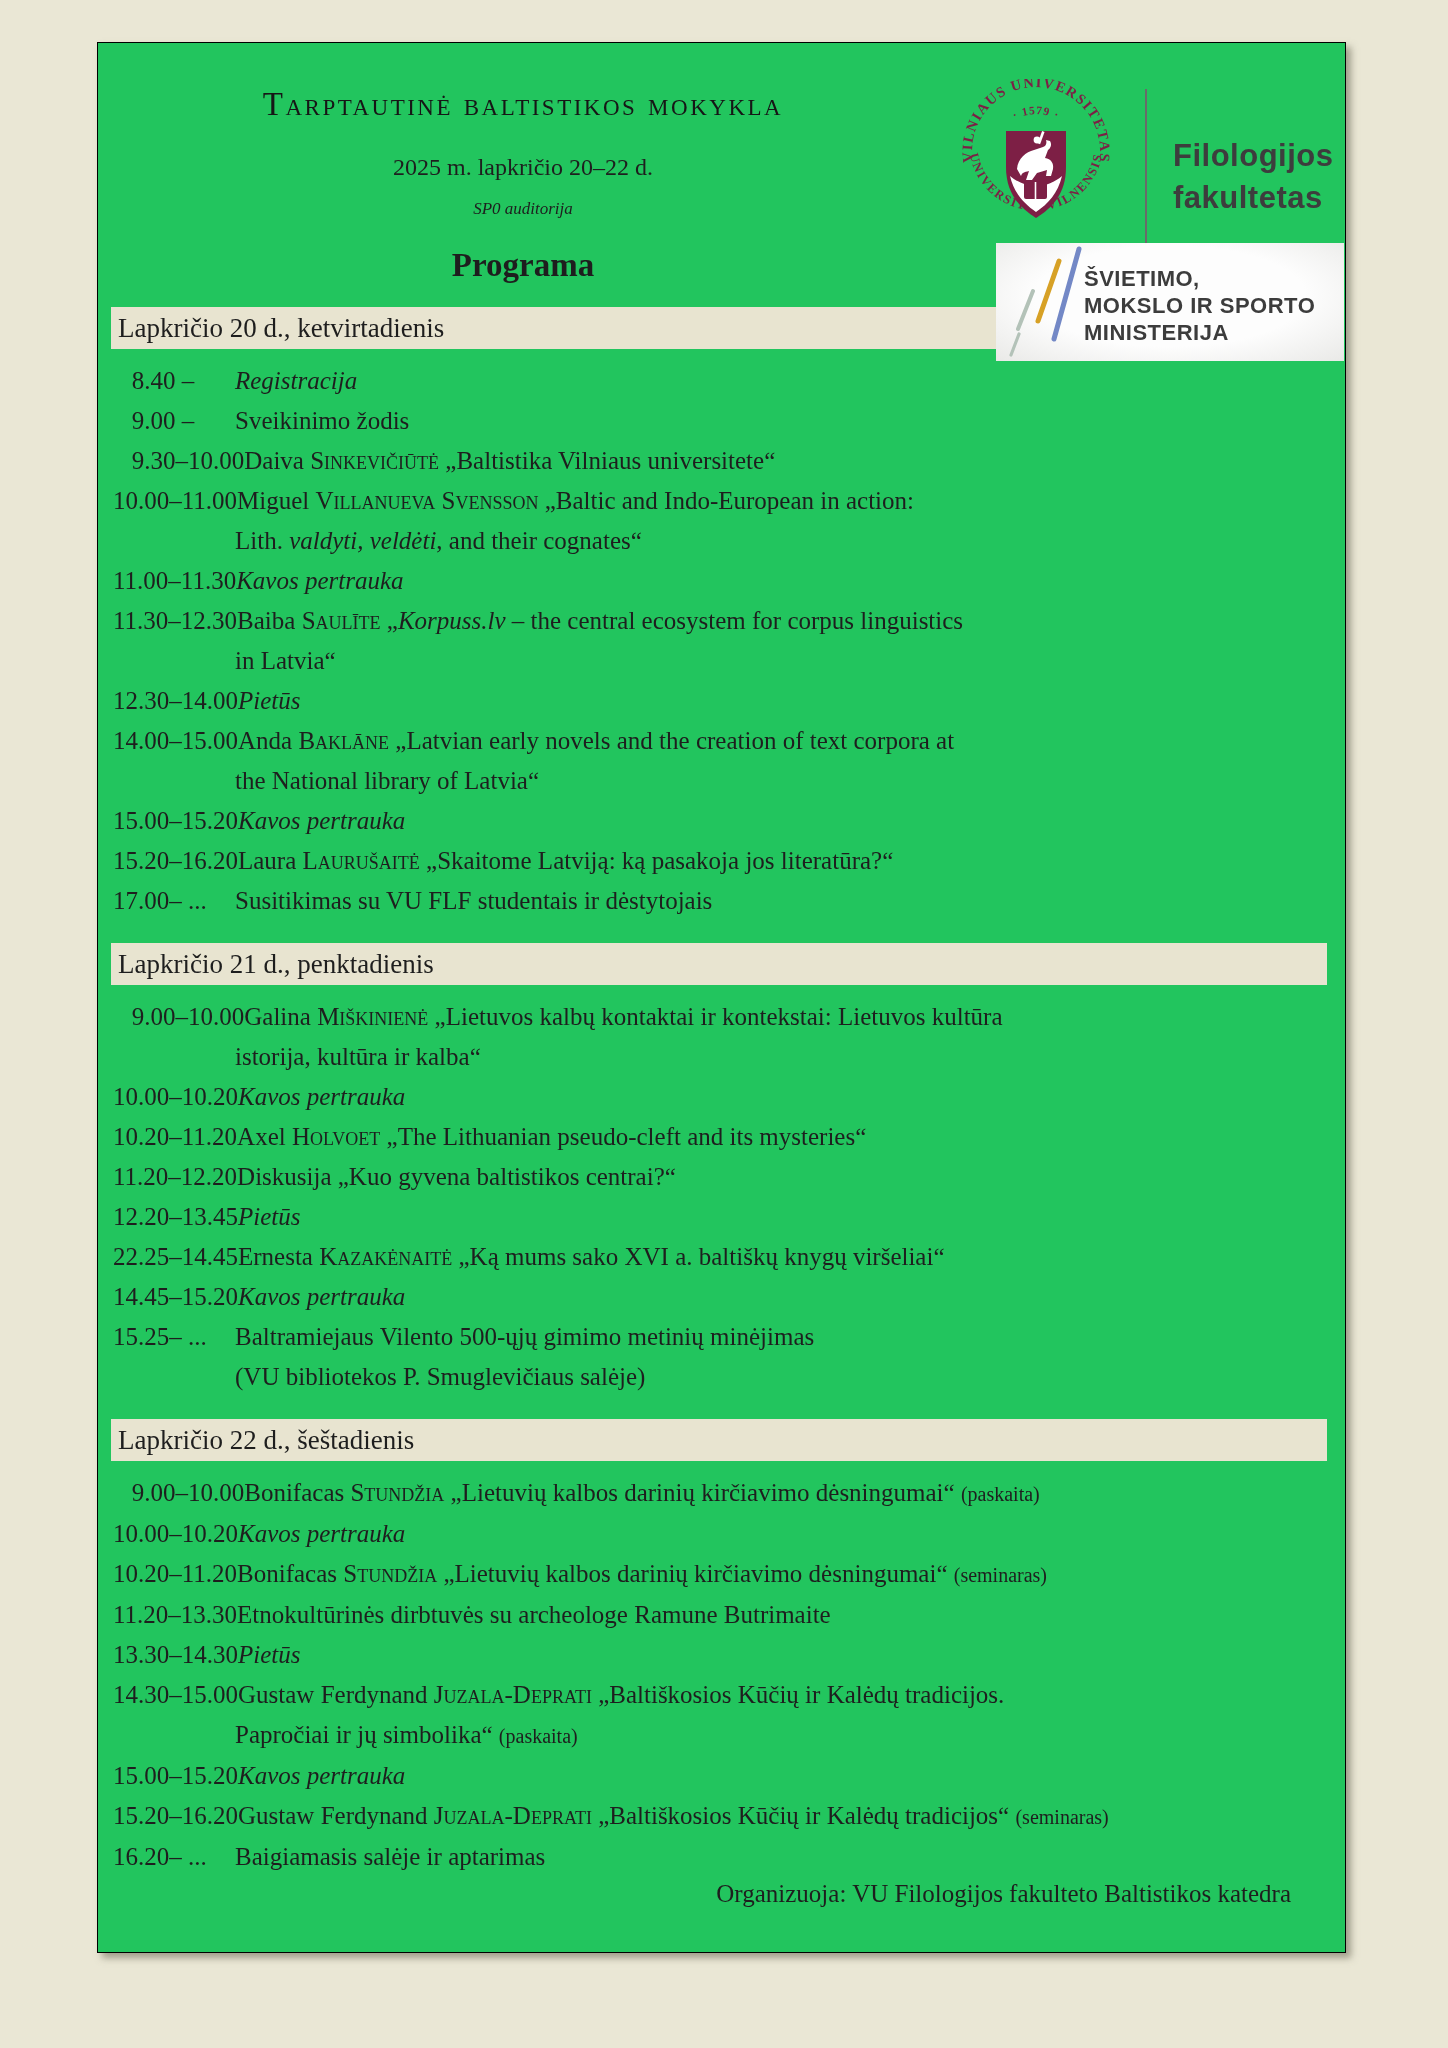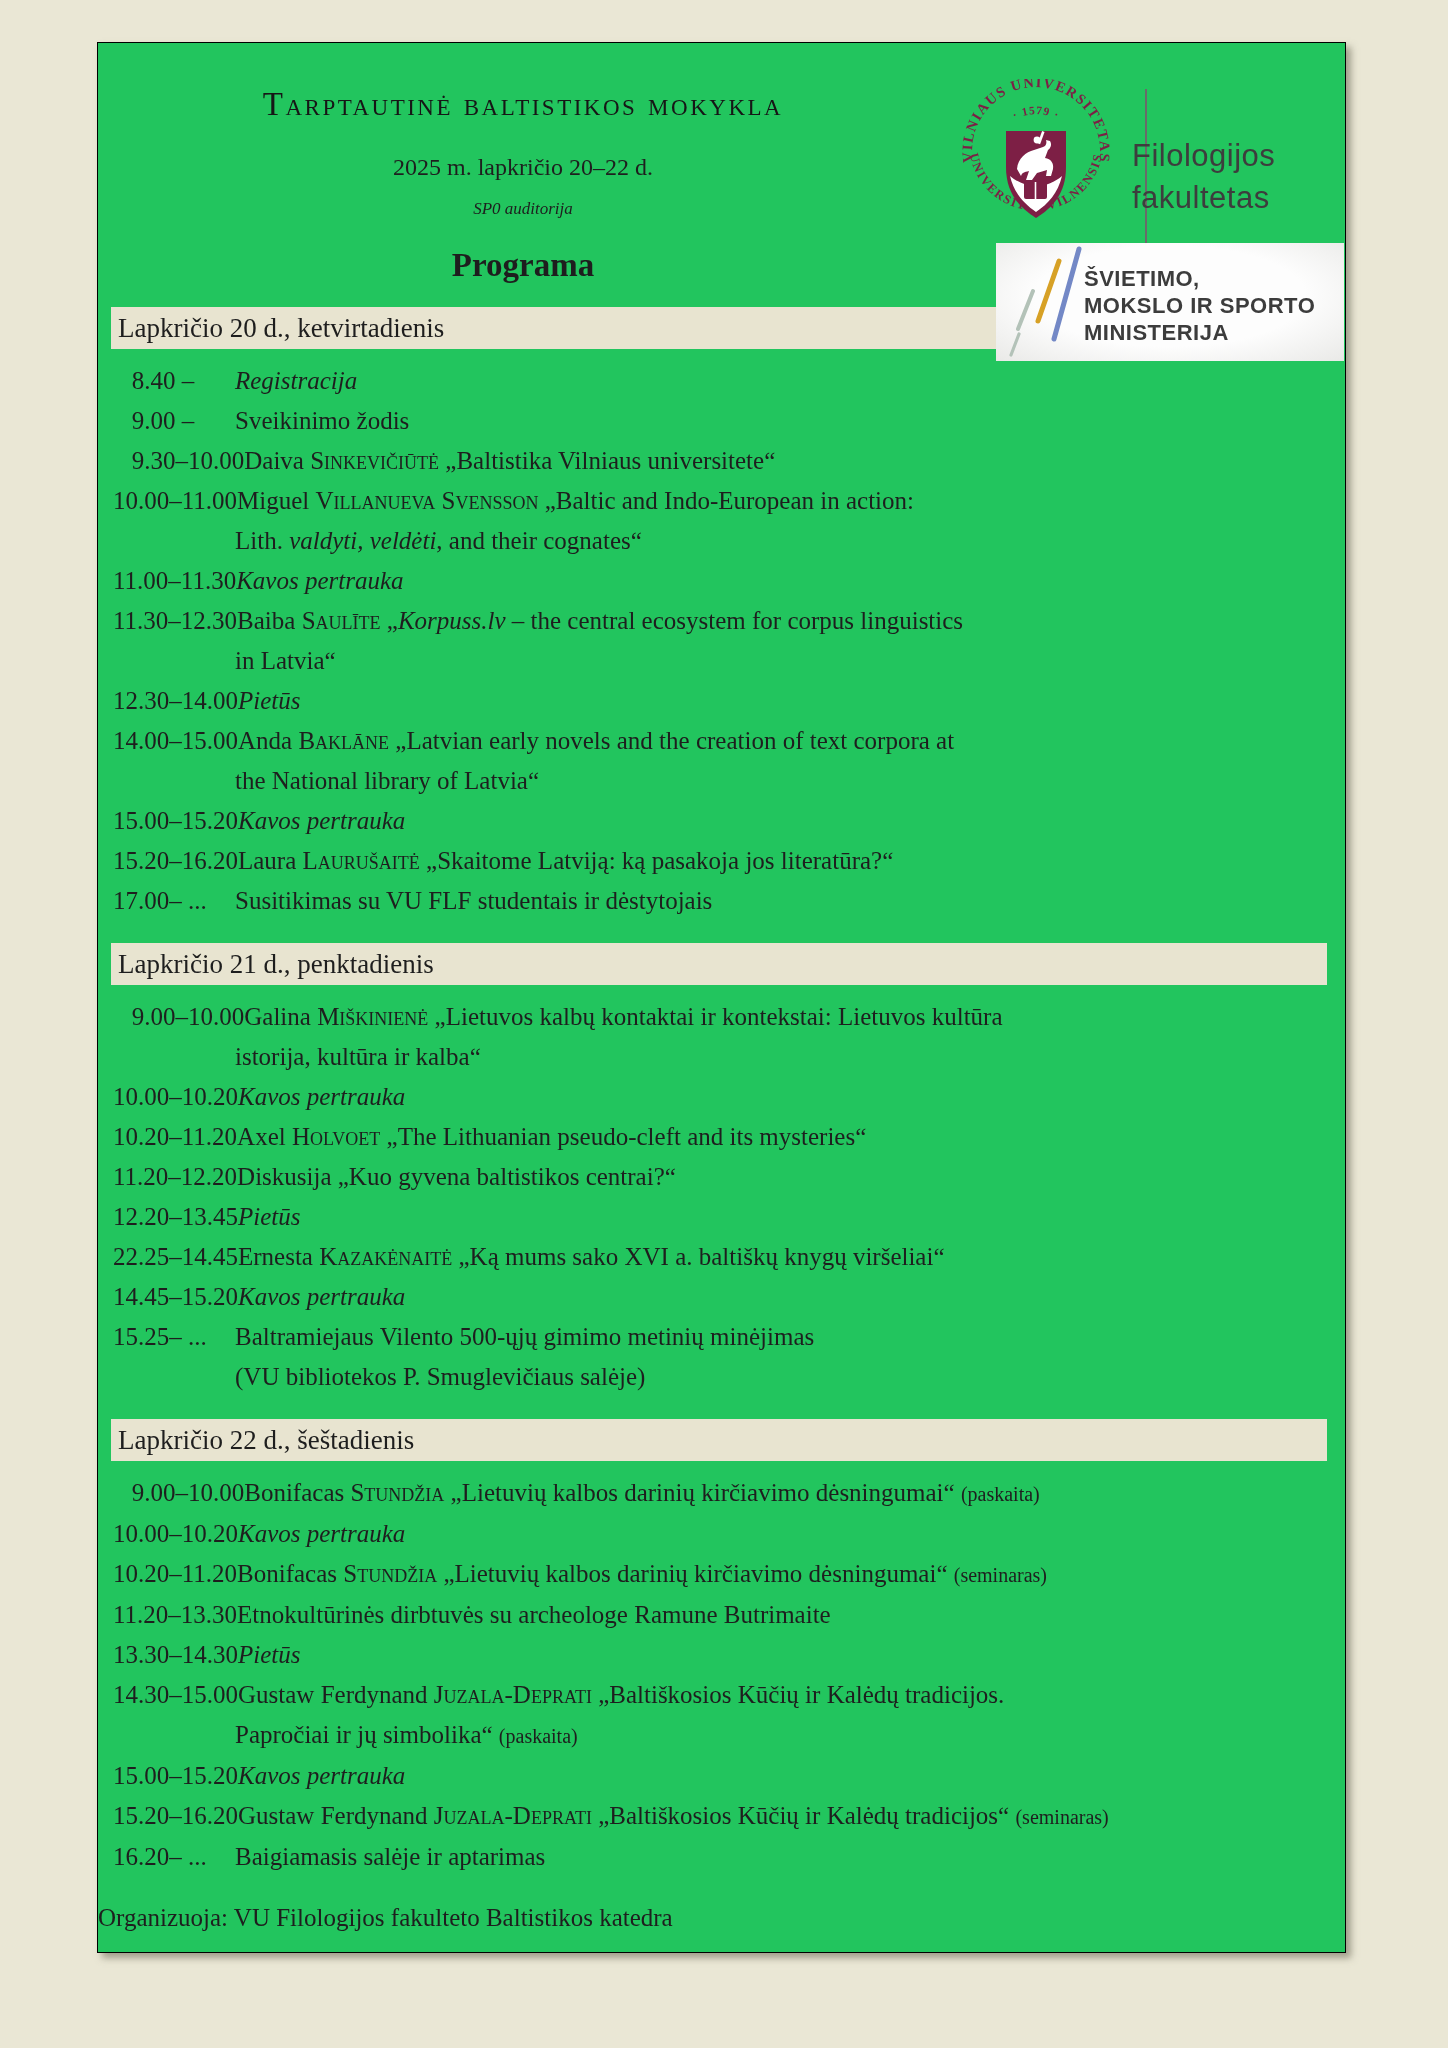--- a/index.html
+++ b/index.html
@@ -35,23 +35,23 @@
   .doc-date{font-size:24px;margin-top:28px;line-height:1.2;}
   .doc-venue{font-size:17px;font-style:italic;margin-top:18px;line-height:1.2;text-align:center;}
   .doc-program{font-size:33px;font-weight:bold;margin-top:26px;line-height:1.2;}
   
   .vu-emblem{position:absolute;left:856px;top:36px;width:164px;height:164px;}
   .logo-divider{
     position:absolute;left:1047px;top:46px;width:2px;height:156px;
     background:#6a6a6a;
   }
   .faculty-name{
-    position:absolute;left:1034px;top:92px;
+    position:absolute;left:1075px;top:92px;
     font-family:"Liberation Sans","DejaVu Sans",sans-serif;
-    font-weight:normal;font-size:31px;line-height:42px;color:#3d3d3d;
+    font-weight:bold;font-size:31px;line-height:42px;color:#3d3d3d;
     letter-spacing:0.5px;
   }
   .ministry{
     position:absolute;left:898px;top:200px;width:348px;height:118px;
     background:radial-gradient(ellipse at 50% 45%, #fdfdfd 55%, #e9e9e7 100%);
   }
   .ministry-stripes{position:absolute;left:6px;top:2px;width:84px;height:114px;}
   .ministry-name{
     position:absolute;left:88px;top:22px;
     font-family:"Liberation Sans","DejaVu Sans",sans-serif;
@@ -72,22 +72,23 @@
     padding-left:15px;
     font-size:25px;
     line-height:40px;
   }
   .row .time{flex:0 0 122px;white-space:pre;}
   .row .content{flex:1;padding-right:30px;white-space:nowrap;}
   .it{font-style:italic;}
   .sc{font-variant:small-caps;}
   .sm{font-size:20px;}
   .footer-line{
-    margin-top:24px;
-    padding-right:28px;
+    margin-top:0;
+    text-align:right;
+    padding-right:54px;
     font-size:25px;
     line-height:34px;
   }
 </style>
 </head>
 <body>
 
 <div class="page">
 
   <div class="header-text">

